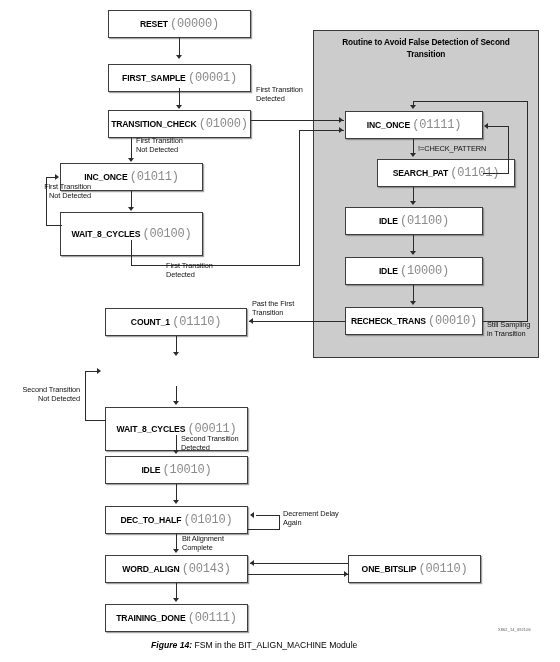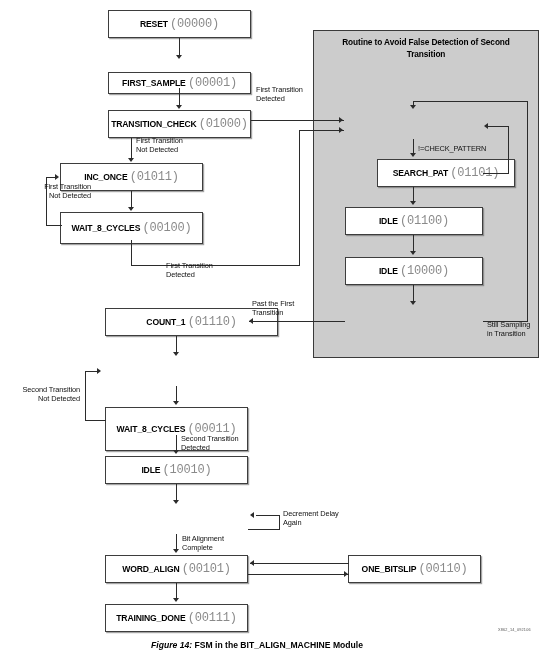--- a/index.html
+++ b/index.html
@@ -100,21 +100,21 @@
     font-size: 8.6px;
     color: #000000;
     white-space: nowrap;
   }
   .caption .fig-num {
     font-style: italic;
     font-weight: bold;
     text-align: center;
   }
   .caption .fig-text {
-    font-weight: bold;
+    font-weight: normal;
   }
   .doc-ref {
     position: absolute;
     font-size: 3.8px;
     color: #555555;
     letter-spacing: 0.2px;
     white-space: nowrap;
   }
 </style>
 </head>
@@ -123,75 +123,84 @@
 <div id="page">
 
   <div class="routine-region" style="left:313px; top:30px; width:226px; height:328px;"></div>
   <div class="routine-title" style="left:326px; top:37px; width:200px;">Routine to Avoid False Detection of
 Second Transition</div>
 
   <div class="state-box" style="left:108px; top:10px; width:143px; height:28px;">
     <span class="state-label"><span>RESET</span> <span class="state-code">(00000)</span></span>
   </div>
 
-  <div class="state-box" style="left:108px; top:72px; width:143px; height:22px;">
+  <div class="state-box" style="left:108px; top:64px; width:143px; height:28px;">
     <span class="state-label"><span>FIRST_SAMPLE</span> <span class="state-code">(00001)</span></span>
   </div>
 
   <div class="state-box" style="left:108px; top:110px; width:143px; height:28px;">
     <span class="state-label"><span>TRANSITION_CHECK</span> <span class="state-code">(01000)</span></span>
   </div>
 
   <div class="state-box" style="left:60px; top:163px; width:143px; height:28px;">
     <span class="state-label"><span>INC_ONCE</span> <span class="state-code">(01011)</span></span>
   </div>
 
-  <div class="state-box" style="left:60px; top:212px; width:143px; height:32px;">
+  <div class="state-box" style="left:60px; top:212px; width:143px; height:44px;">
     <span class="state-label"><span>WAIT_8_CYCLES</span> <span class="state-code">(00100)</span></span>
   </div>
 
-  <div class="state-box" style="left:105px; top:308px; width:173px; height:28px;">
+  <div class="state-box" style="left:105px; top:308px; width:142px; height:28px;">
     <span class="state-label"><span>COUNT_1</span> <span class="state-code">(01110)</span></span>
   </div>
 
 
   <div class="state-box" style="left:105px; top:407px; width:143px; height:44px;">
     <span class="state-label"><span>WAIT_8_CYCLES</span> <span class="state-code">(00011)</span></span>
   </div>
 
   <div class="state-box" style="left:105px; top:456px; width:143px; height:28px;">
     <span class="state-label"><span>IDLE</span> <span class="state-code">(10010)</span></span>
   </div>
 
+  <div class="state-box" style="left:105px; top:506px; width:143px; height:28px;">
+    <span class="state-label"><span>DEC_TO_HALF</span> <span class="state-code">(01010)</span></span>
+  </div>
 
   <div class="state-box" style="left:105px; top:555px; width:143px; height:28px;">
-    <span class="state-label"><span>WORD_ALIGN</span> <span class="state-code">(00101)</span></span>
+    <span class="state-label"><span>WORD_ALIGN</span> <span class="state-code">(00143)</span></span>
   </div>
 
   <div class="state-box" style="left:105px; top:604px; width:143px; height:28px;">
     <span class="state-label"><span>TRAINING_DONE</span> <span class="state-code">(00111)</span></span>
   </div>
 
   <div class="state-box" style="left:348px; top:555px; width:133px; height:28px;">
     <span class="state-label"><span>ONE_BITSLIP</span> <span class="state-code">(00110)</span></span>
   </div>
 
+  <div class="state-box" style="left:345px; top:111px; width:138px; height:28px;">
+    <span class="state-label"><span>INC_ONCE</span> <span class="state-code">(01111)</span></span>
+  </div>
 
   <div class="state-box" style="left:345px; top:159px; width:138px; height:28px;margin-left:32px;">
     <span class="state-label"><span>SEARCH_PAT</span> <span class="state-code">(01101)</span></span>
   </div>
 
   <div class="state-box" style="left:345px; top:207px; width:138px; height:28px;">
     <span class="state-label"><span>IDLE</span> <span class="state-code">(01100)</span></span>
   </div>
 
   <div class="state-box" style="left:345px; top:257px; width:138px; height:28px;">
     <span class="state-label"><span>IDLE</span> <span class="state-code">(10000)</span></span>
   </div>
 
+  <div class="state-box" style="left:345px; top:307px; width:138px; height:28px;">
+    <span class="state-label"><span>RECHECK_TRANS</span> <span class="state-code">(00010)</span></span>
+  </div>
 
   <div class="line v" style="left:179px; top:38px; height:18px;"></div>
   <div class="arrow down" style="left:176.4px; top:55px;"></div>
 
   <div class="line v" style="left:179px; top:88px; height:18px;"></div>
   <div class="arrow down" style="left:176.4px; top:105px;"></div>
 
   <div class="line v" style="left:131px; top:138px; height:21px;"></div>
   <div class="arrow down" style="left:128.4px; top:158px;"></div>
 

